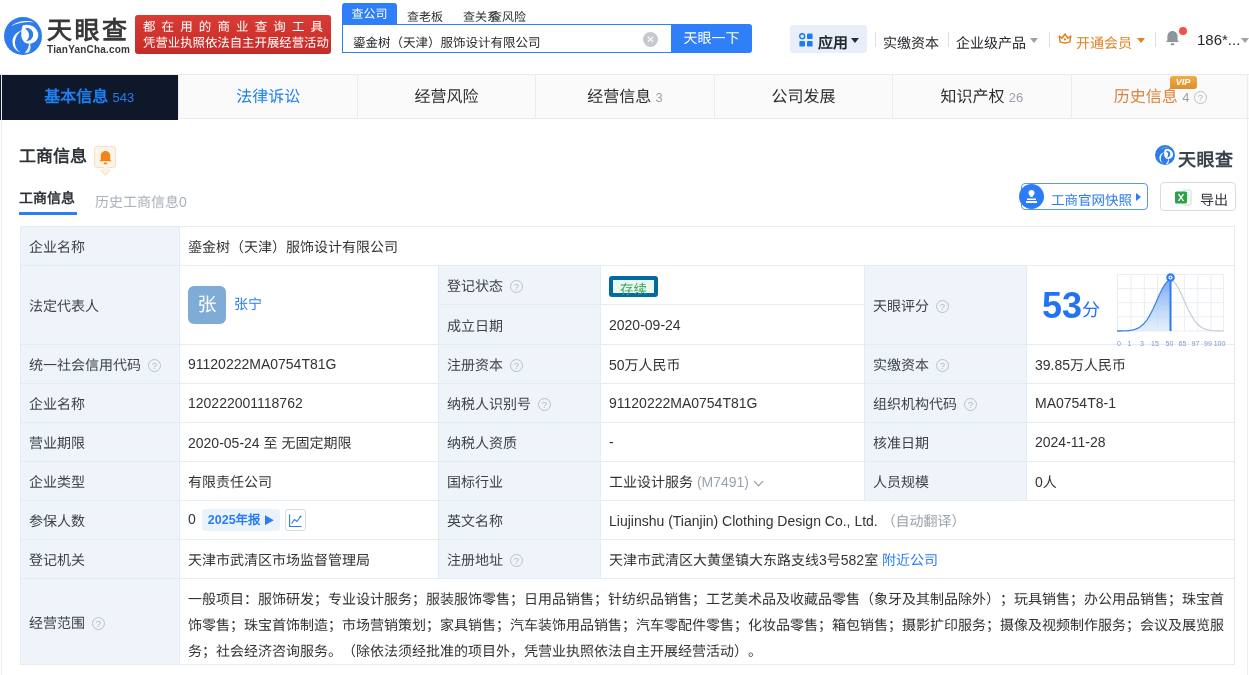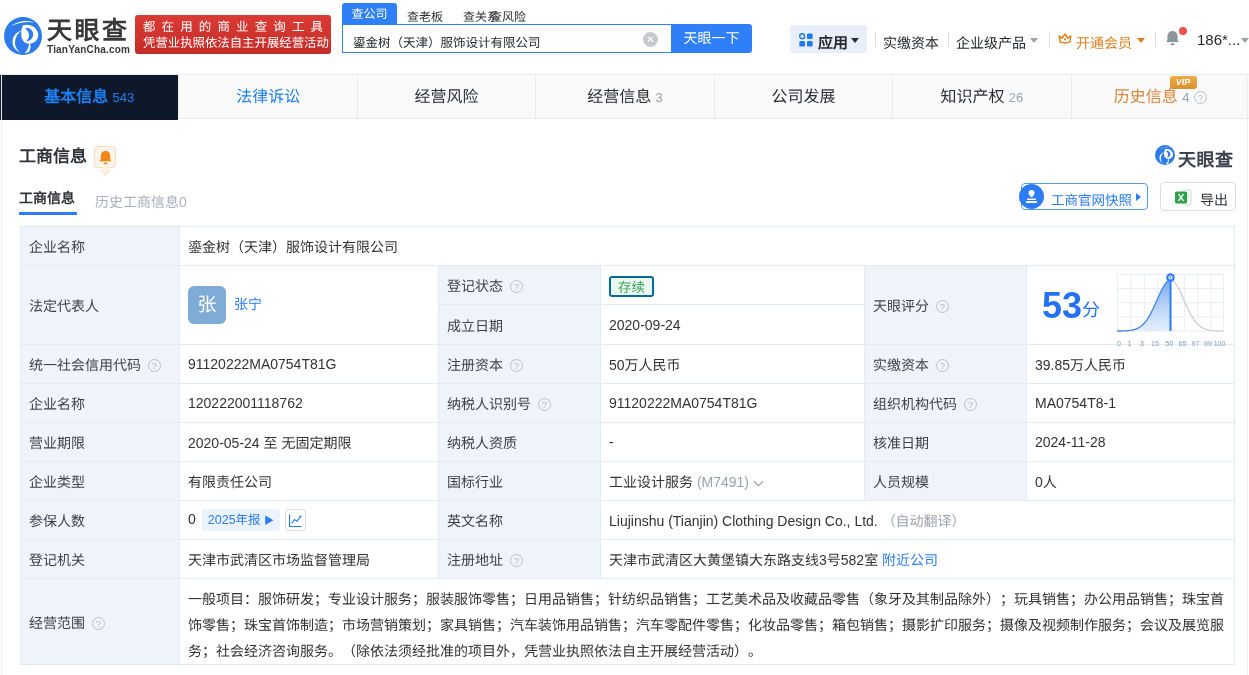--- a/index.html
+++ b/index.html
@@ -60,22 +60,22 @@
 .exportbtn { left:1160px; top:182px; width:76px; height:29px; border:1px solid #d9dde2; border-radius:4px; background:#fff; }
 .exportbtn .t { position:absolute; left:39px; top:6px; font-size:14px; color:#30333a; }
 
 
 table.info { position:absolute; left:20px; top:226px; width:1214px; border-collapse:collapse; table-layout:fixed; font-size:14px; color:#333; }
 table.info td { border:1px solid #e3ecf4; padding:0 0 0 8px; height:39px; }
 td.lbl { background:#eef4fa; color:#3e434b; padding-left:9px; }
 td.lbl .qmark { margin-left:3px; }
 .blue { color:#2b7cf6; }
 .gray { color:#9aa3ad; }
-.tag-green { display:inline-block; height:21px; line-height:19px; padding:0 7px; background:#ebf8f0; border:2px solid #0369a1; border-radius:3px; color:#3ca45e; font-size:13.5px; position:relative; top:1px; }
-.tag-blue { display:inline-block; height:22px; line-height:22px; padding:0 6px; background:#e9f2fd; border-radius:3px; color:#2b7cf6; font-size:12.5px; }
+.tag-green { display:inline-block; height:21px; line-height:19px; padding:0 7px; background:#ebf8f0; border:4px solid #0369a1; border-radius:3px; color:#3ca45e; font-size:13.5px; position:relative; top:1px; }
+.tag-blue { display:inline-block; height:22px; line-height:22px; padding:0 6px; background:#e9f2fd; border-radius:3px; color:#2b7cf6; font-size:12.5px;font-weight:bold; }
 .avatar { display:inline-block; width:38px; height:38px; background:#7fabd7; border-radius:6px; color:#fff; font-size:19px; line-height:38px; text-align:center; vertical-align:middle; }
 .chev { display:inline-block; width:7px; height:7px; border-right:1.5px solid #8b949e; border-bottom:1.5px solid #8b949e; transform:rotate(45deg); vertical-align:2px; margin-left:6px; }
 .rpticon { display:inline-block; position:relative; width:21px; height:22px; border:1px solid #d8dde4; border-radius:3px; background:#fff; vertical-align:middle; margin-left:5px; }
 </style>
 </head>
 <body>
 
 <svg style="position:absolute; width:0; height:0;">
     <defs>
       <g id="tyclogo">

